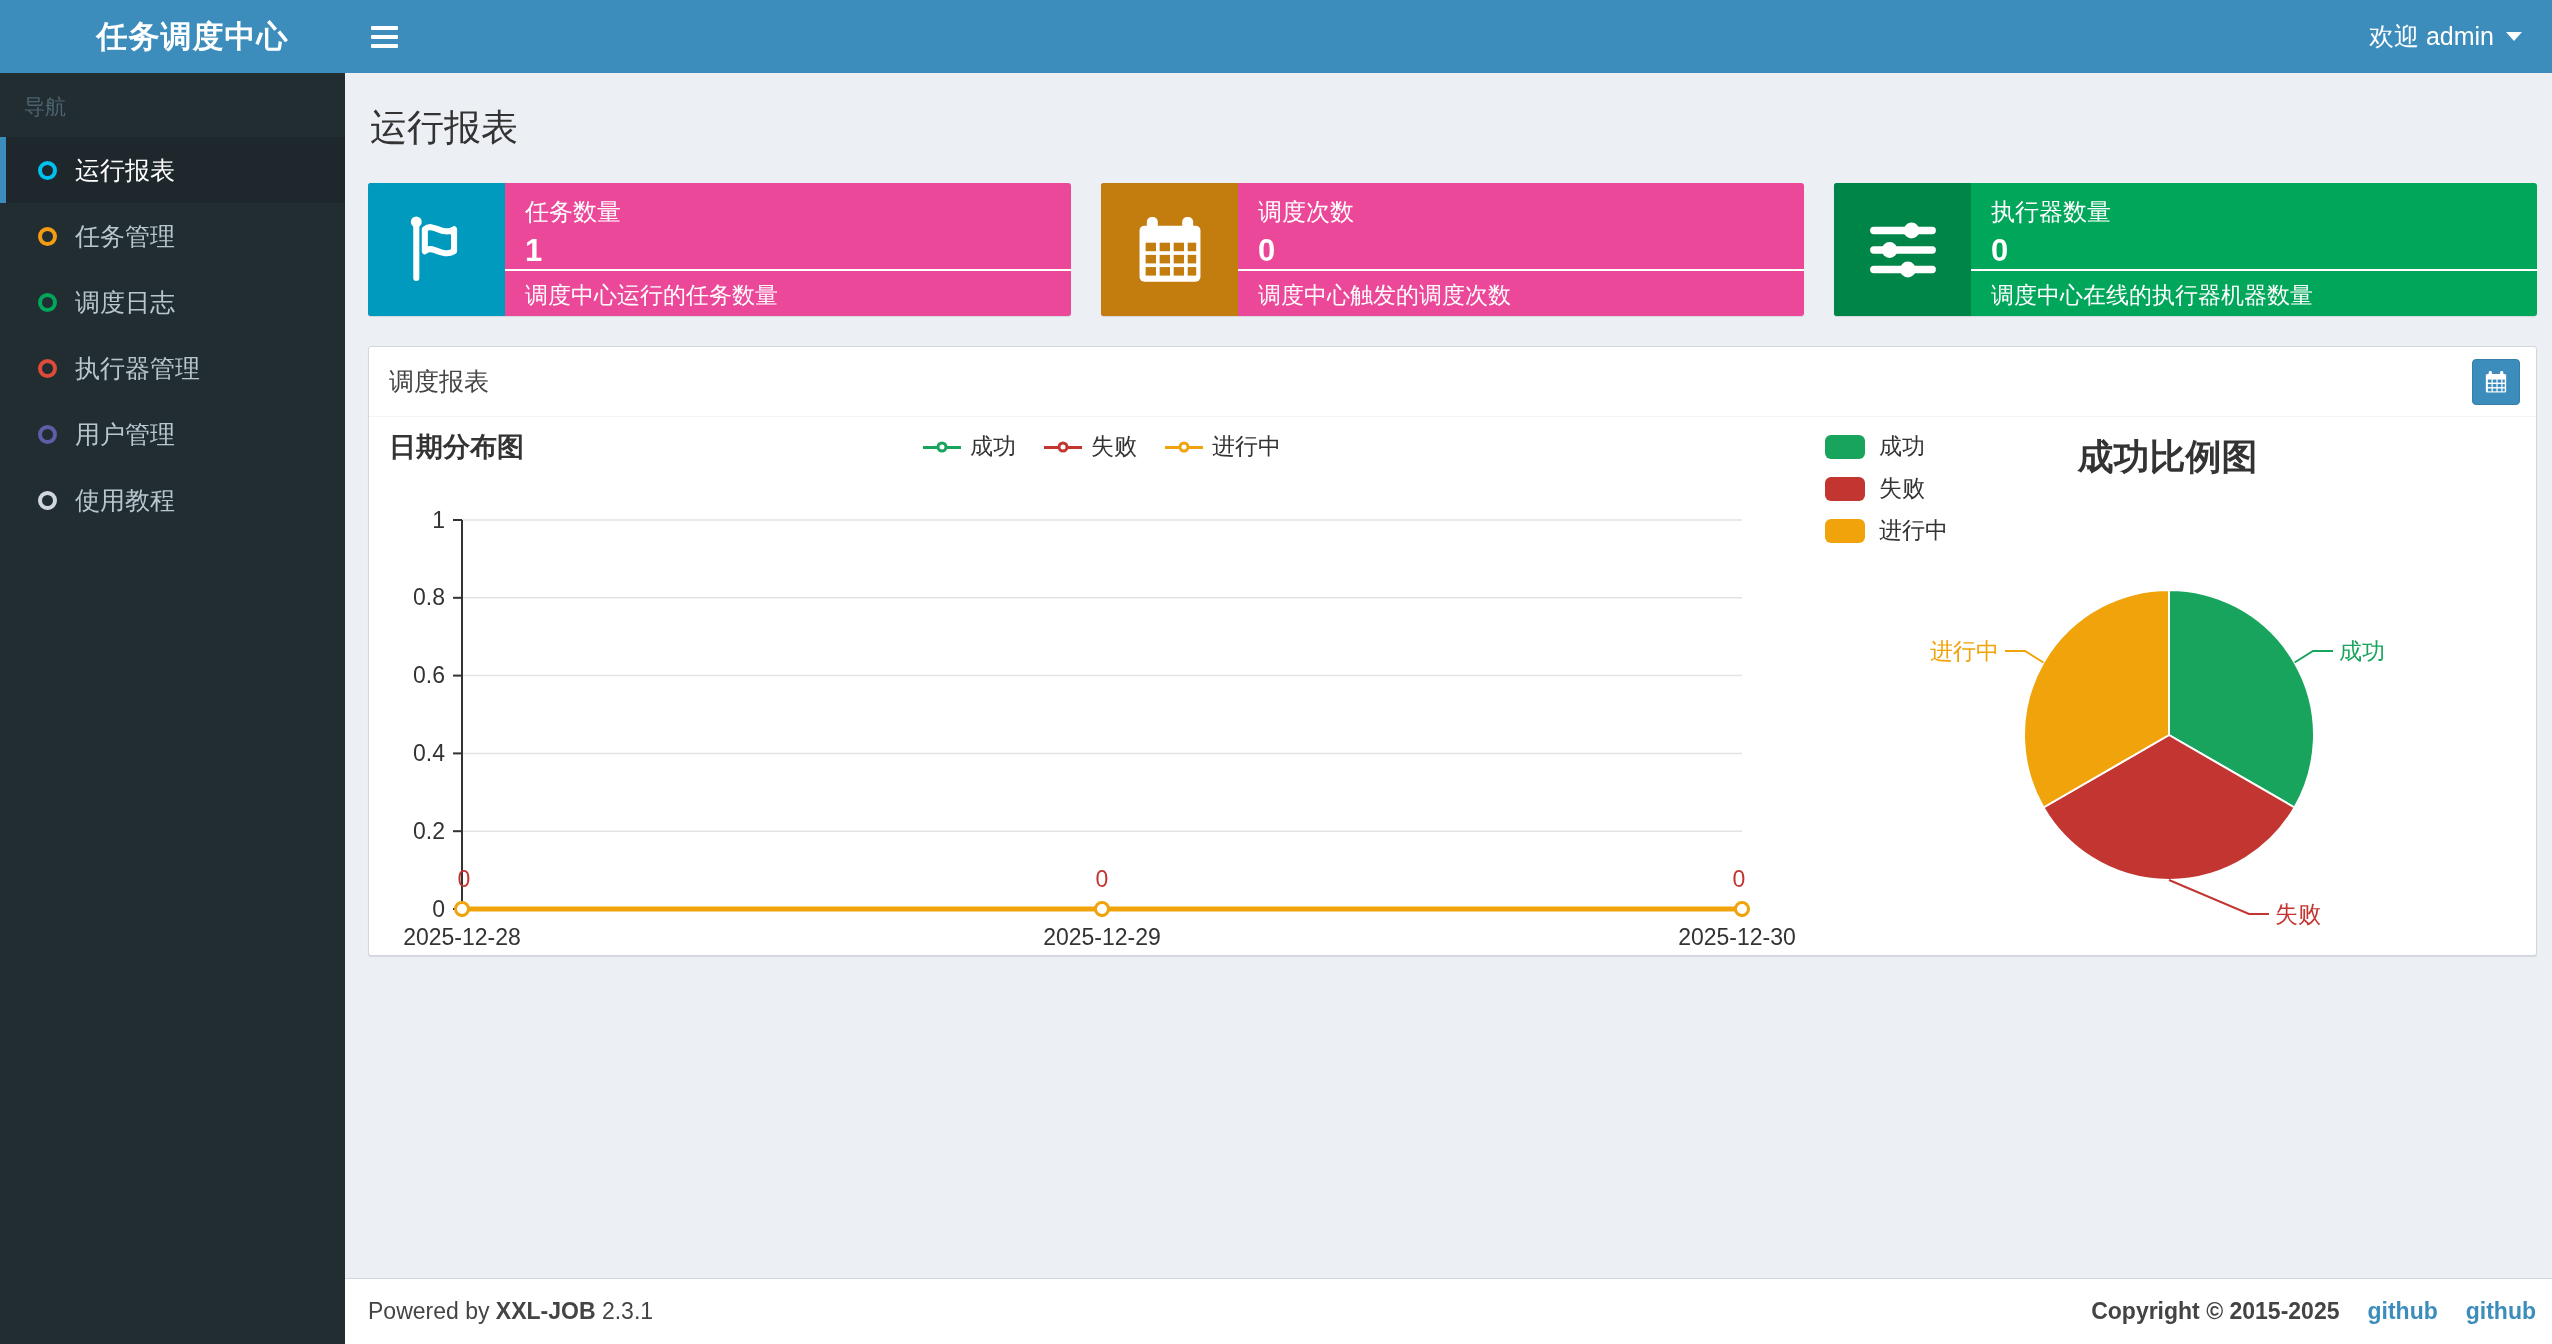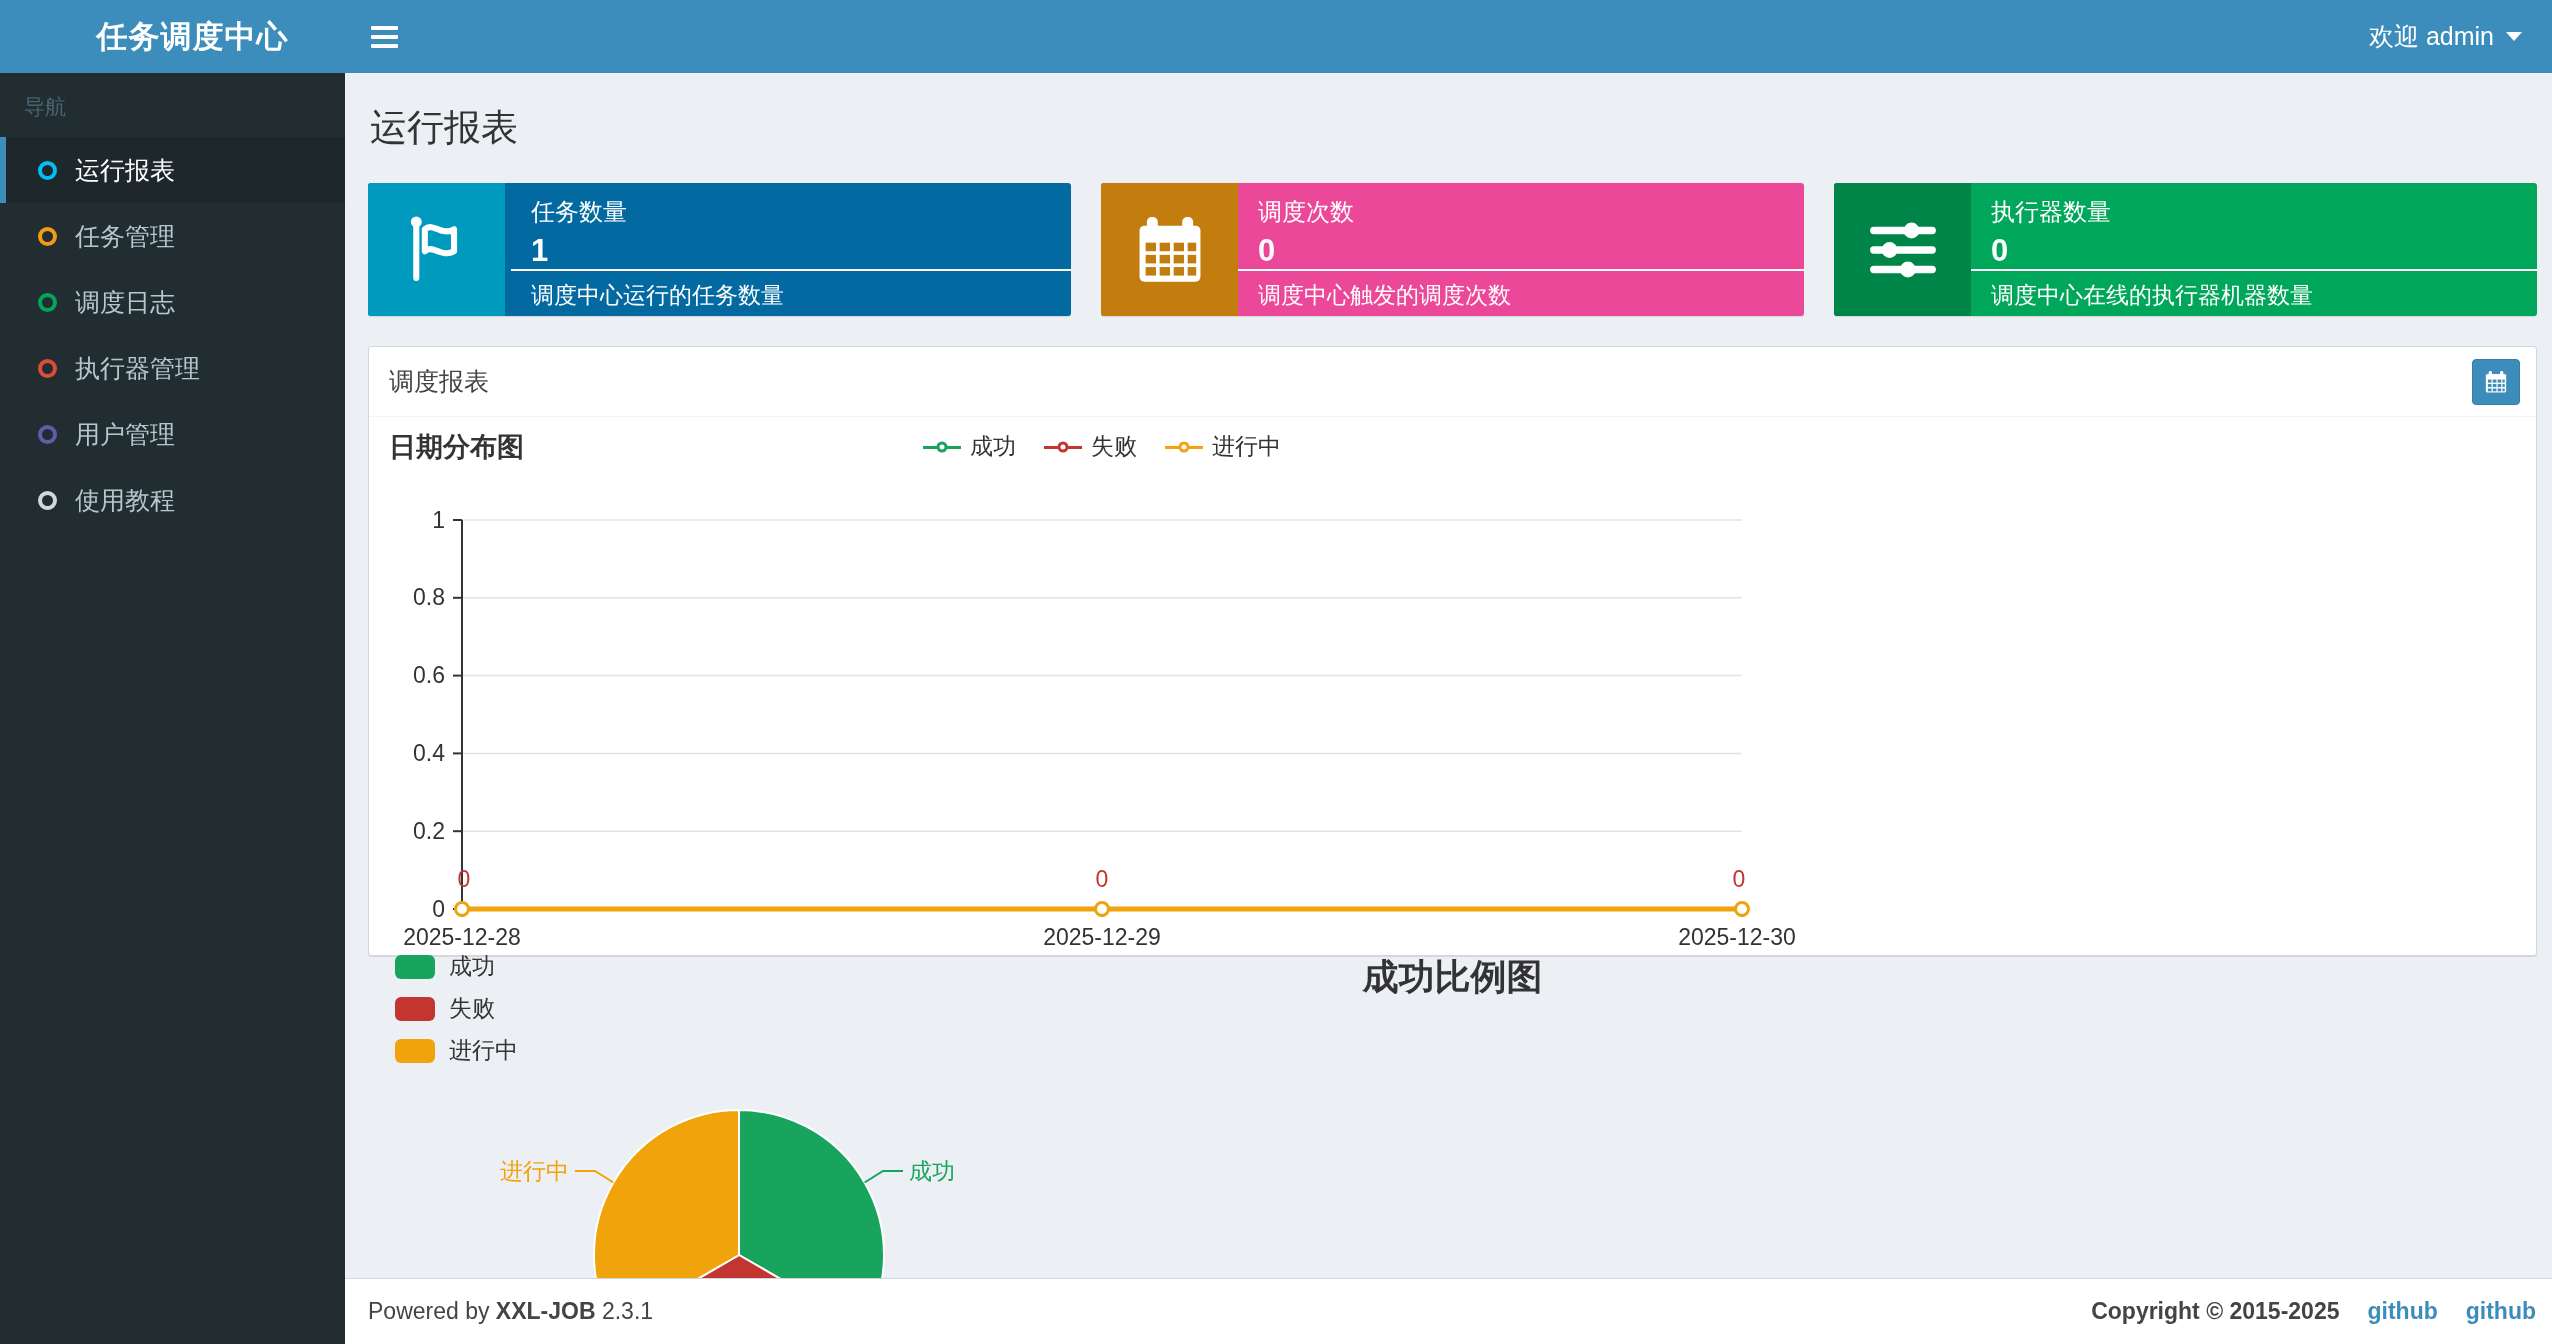--- a/index.html
+++ b/index.html
@@ -46,33 +46,33 @@
   
   .stat-row { display:flex; gap:30px; }
   .stat-box { flex:1; height:133px; border-radius:3px; display:flex; color:#fff; overflow:hidden;
               box-shadow:0 1px 1px rgba(0,0,0,.1); }
   .stat-icon { width:137px; display:flex; align-items:center; justify-content:center; flex:none; }
   .stat-main { flex:1; display:flex; flex-direction:column; }
   .stat-top { flex:1; padding:13px 20px 0; }
   .stat-title { font-size:24px; }
   .stat-value { font-size:31px; font-weight:bold; margin-top:5px; }
   .stat-desc { border-top:2px solid #fff; padding:9px 20px 10px; font-size:23px; }
-  .bg-aqua   { background:#0369a1;gap:6px; } .bg-aqua-d   { background:#009abf; }
+  .bg-aqua   { background:#ec4899; } .bg-aqua-d   { background:#009abf; }
   .bg-yellow { background:#ec4899; } .bg-yellow-d { background:#c27d0e; }
   .bg-green  { background:#00a65a; } .bg-green-d  { background:#008548; }
 
   
   .panel { margin-top:30px; background:#fff; border:1px solid #d2d6de; border-radius:3px;
            box-shadow:0 1px 1px rgba(0,0,0,.1); }
   .panel-header { height:70px; display:flex; align-items:center; justify-content:space-between;
                   padding:0 16px 0 20px; border-bottom:1px solid #f4f4f4; }
   .panel-title { font-size:25px; color:#444; }
   .calendar-btn { width:48px; height:46px; background:#3c8dbc; border:1px solid #367fa9; border-radius:4px;
                   display:flex; align-items:center; justify-content:center; cursor:pointer; }
-  .panel-body { display:flex; padding:8px 18px 10px;flex-direction:column; }
+  .panel-body { display:flex; padding:8px 18px 10px; }
 
   .chart-left { width:1430px; height:520px; position:relative; }
   .chart-left-header { position:relative; height:44px; margin-top:4px; }
   .chart-title { font-size:27px; font-weight:bold; color:#333; padding-left:2px; }
   .line-legend { position:absolute; top:2px; left:50%; transform:translateX(-50%);
                  display:flex; gap:28px; align-items:center; }
   .legend-item { display:flex; align-items:center; gap:9px; font-size:23px; color:#333; cursor:pointer; }
   .legend-glyph { position:relative; width:38px; height:18px; flex:none; }
   .lg-line { position:absolute; left:0; top:8px; width:100%; height:3px; background:currentColor; }
   .lg-dot { position:absolute; left:50%; top:50%; transform:translate(-50%,-50%); width:11px; height:11px;

